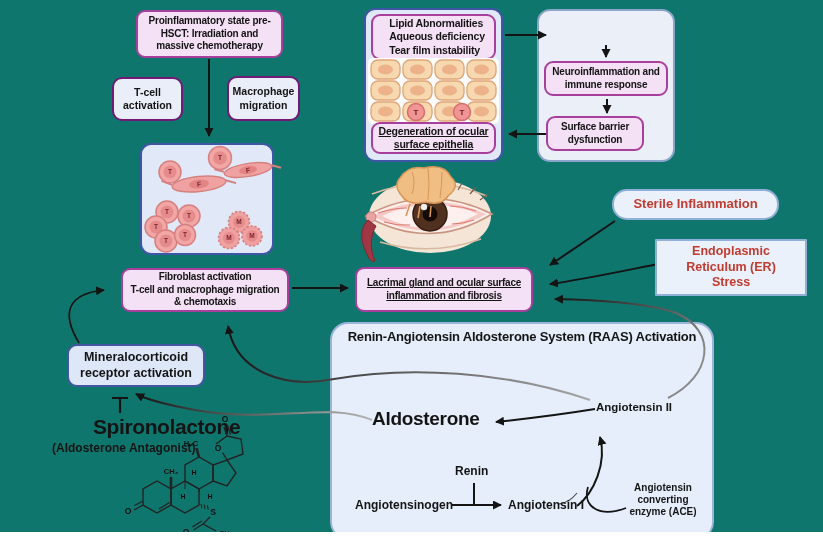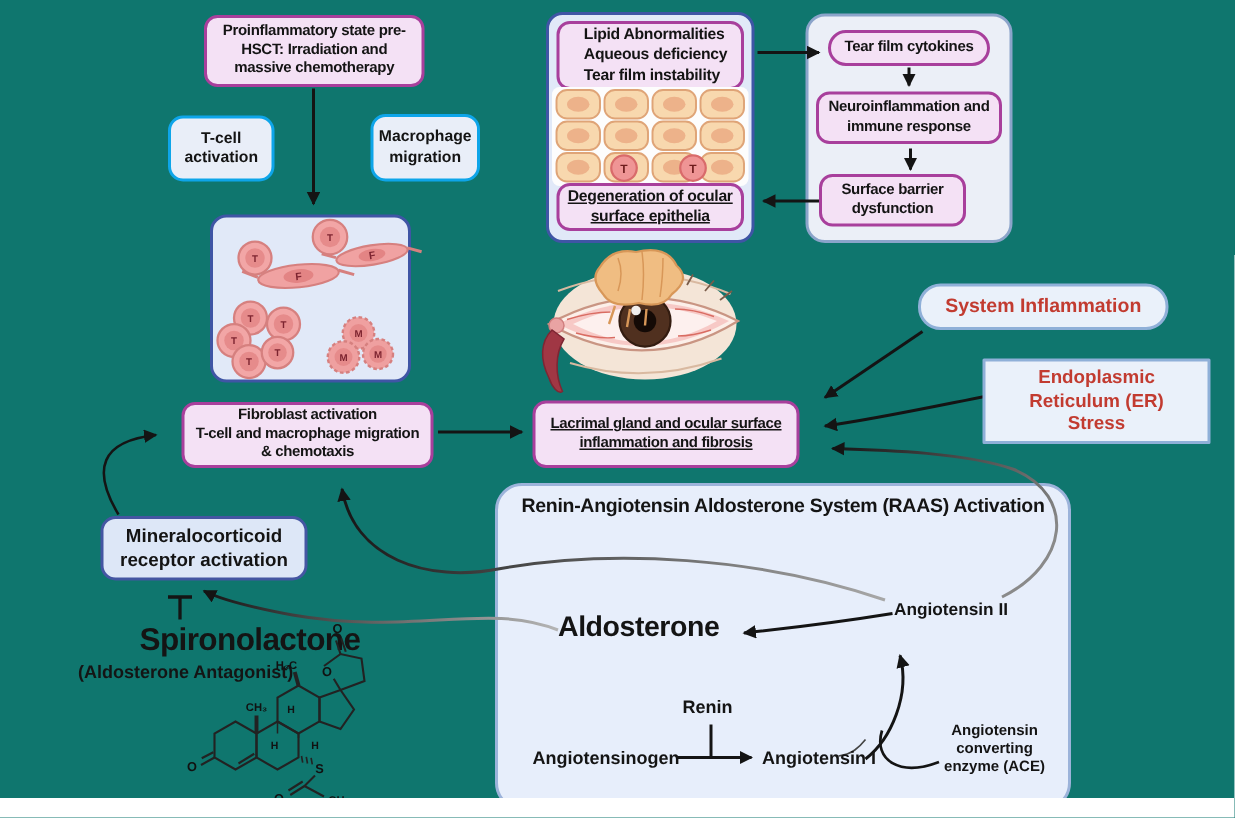--- a/index.html
+++ b/index.html
@@ -1,20 +1,20 @@
 <!DOCTYPE html>
 <html><head>
 <meta charset="utf-8">
 <style>
   html,body{margin:0;padding:0;background:#fff;font-family:"Liberation Sans",sans-serif;}
   .canvas{position:relative;width:823px;height:532px;background:#0f766e;overflow:hidden;}
   .box{position:absolute;display:flex;align-items:center;justify-content:center;text-align:center;
        font-weight:700;color:#141414;white-space:pre-line;box-sizing:border-box;line-height:1.24;}
   .pink{background:#f4e1f5;border:2px solid #a83f9c;border-radius:9px;font-size:10px;letter-spacing:-0.2px;}
-  .blue{background:#e9eef8;border:2px solid #0ea5e9;border-radius:10px;font-size:10.5px;}
+  .blue{background:#e9eef8;border:2px solid #701a75;border-radius:10px;font-size:10.5px;}
   .panel-dark{position:absolute;background:#e1e9f8;border:2.5px solid #3f55a5;border-radius:11px;box-sizing:border-box;}
   .panel-light{position:absolute;background:#ebeff7;border:2px solid #8ba4ca;border-radius:13px;box-sizing:border-box;}
   .panel-raas{position:absolute;background:#e7eefb;border:2.5px solid #9cb3da;border-radius:18px;box-sizing:border-box;}
   .redtxt{color:#c23b30;}
   .und{text-decoration:underline;}
   .lbl{position:absolute;font-weight:700;color:#141414;white-space:pre-line;line-height:1.22;}
   svg{position:absolute;overflow:visible;}
   svg text{font-family:"Liberation Sans","DejaVu Sans",sans-serif;}
   .ovl{pointer-events:none;}
 </style>
@@ -70,21 +70,21 @@
     </g>
   </svg>
 
   <div class="box pink" style="left:136px;top:10px;width:147px;height:48px;"><span>Proinflammatory state pre-
 HSCT: Irradiation and
 massive chemotherapy</span></div>
 
   <div class="box blue" style="left:112px;top:77px;width:71px;height:44px;"><span>T-cell
 activation</span></div>
 
-  <div class="box blue" style="left:227px;top:76px;width:73px;height:45px;margin-left:20px;"><span>Macrophage
+  <div class="box blue" style="left:227px;top:76px;width:73px;height:45px;"><span>Macrophage
 migration</span></div>
 
   <svg style="left:142px;top:145px;" width="130" height="108" viewBox="0 0 130 108">
     <g transform="translate(57,39) rotate(-6)">
       <ellipse rx="27" ry="7.5" fill="#f0a2a2" stroke="#d6807f" stroke-width="1.4"></ellipse>
       <path d="M-27,-2 L-37,-7 M27,-1 L37,3" stroke="#d6807f" stroke-width="2" fill="none"></path>
       <ellipse rx="10" ry="4.5" fill="#e38484"></ellipse>
       <text text-anchor="middle" dy="2.6" font-size="7" font-weight="700" fill="#7d2430">F</text>
     </g>
     <g transform="translate(106,25) rotate(-9)">
@@ -211,21 +211,20 @@
     </g>
     <g>
       <circle cx="94" cy="54" r="8.5" fill="#ef9595" stroke="#d96b6b" stroke-width="1.5"></circle>
       <text x="94" y="54" text-anchor="middle" dy="3" font-size="8" font-weight="700" fill="#6e1c1c">T</text>
     </g>
   </svg>
 
   <div class="box pink" style="left:371px;top:122px;width:125px;height:32px;font-size:10.5px;"><span class="und">Degeneration of ocular
 surface epithelia</span></div>
 
-  <div class="box pink" style="left:552px;top:20px;width:108px;height:24px;border-radius:12px;"><span>Tear film cytokines</span></div>
 
   <div class="box pink" style="left:544px;top:61px;width:124px;height:35px;"><span>Neuroinflammation and
 immune response</span></div>
 
   <div class="box pink" style="left:546px;top:116px;width:98px;height:35px;"><span>Surface barrier
 dysfunction</span></div>
 
   <svg style="left:350px;top:156px;" width="140" height="112" viewBox="0 0 140 112">
     <ellipse cx="80" cy="60" rx="61" ry="37" fill="#f4e5d7"></ellipse>
     <path d="M22,38 Q80,16 137,40 M30,86 Q80,101 131,83" stroke="#d9b9a0" stroke-width="1.4" fill="none"></path>
@@ -239,21 +238,21 @@
     <circle cx="21" cy="61" r="5" fill="#e9a3a3" stroke="#d07f7f" stroke-width="1"></circle>
     <path d="M18,64 C10,72 10,84 16,96 C18,102 22,107 25,105 C20,94 20,80 26,70 Z" fill="#a03744" stroke="#7e2633" stroke-width="1"></path>
     <path d="M108,34 L112,27 M120,38 L126,31 M130,44 L138,38" stroke="#7a5c49" stroke-width="1.2" fill="none"></path>
     <g>
       <path d="M50,22 Q58,9 74,12 Q94,7 101,21 Q111,30 98,40 Q92,50 76,46 Q58,50 52,40 Q43,30 50,22 Z" fill="#f0bd82" stroke="#d89758" stroke-width="1.5"></path>
       <path d="M62,16 Q66,26 62,38 M78,12 Q80,26 78,44 M92,16 Q92,28 90,42" stroke="#d89758" stroke-width="1" fill="none"></path>
       <path d="M60,48 L56,60 M70,50 L68,62 M81,50 L80,61" stroke="#d89758" stroke-width="1.6" fill="none"></path>
     </g>
   </svg>
 
-  <div class="box blue redtxt" style="left:612px;top:189px;width:167px;height:31px;border-radius:15px;font-size:13px;background:#eaf1fa;border-color:#8fb0d8;"><span>System Inflammation</span></div>
+  <div class="box blue redtxt" style="left:612px;top:189px;width:167px;height:31px;border-radius:15px;font-size:13px;background:#eaf1fa;border-color:#8fb0d8;"><span>Sterile Inflammation</span></div>
 
   <div class="box blue redtxt" style="left:655px;top:239px;width:152px;height:57px;border-radius:1px;font-size:12.5px;background:#eaf1fa;border-color:#8fb0d8;"><span>Endoplasmic
 Reticulum (ER)
 Stress</span></div>
 
   <div class="box pink" style="left:355px;top:267px;width:178px;height:45px;letter-spacing:-0.25px;"><span class="und">Lacrimal gland and ocular surface
 inflammation and fibrosis</span></div>
 
   <div class="box pink" style="left:121px;top:268px;width:168px;height:44px;letter-spacing:-0.25px;"><span>Fibroblast activation
 T-cell and macrophage migration

